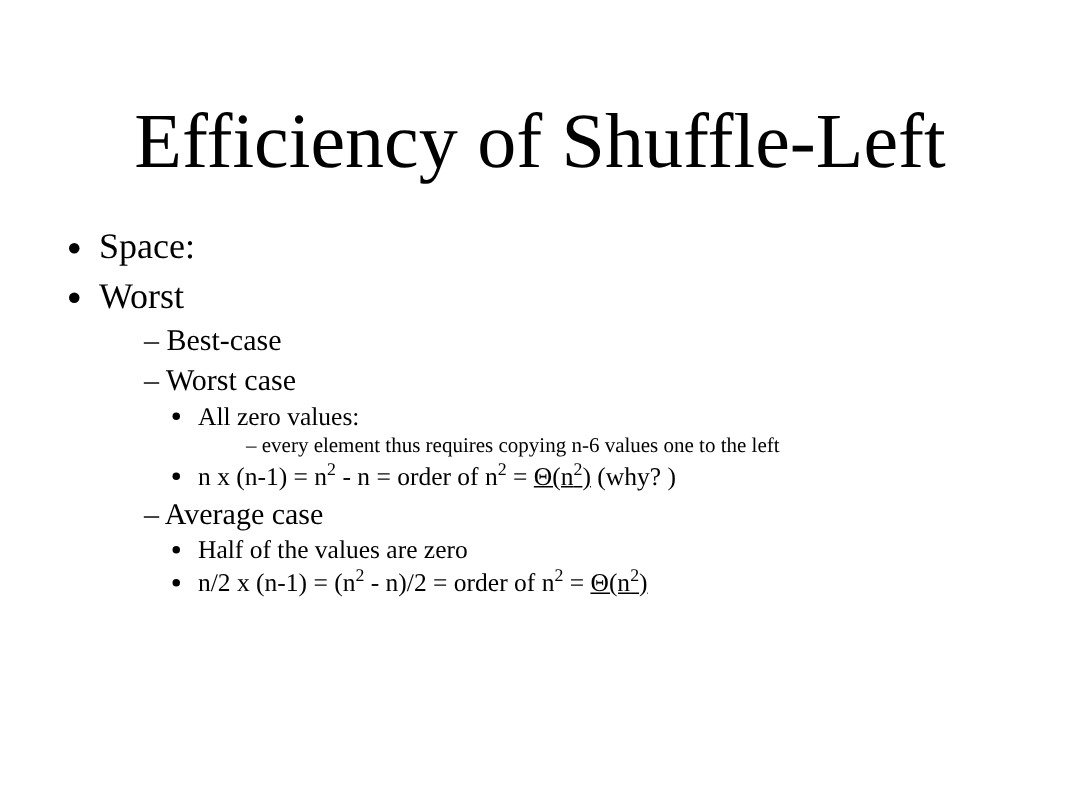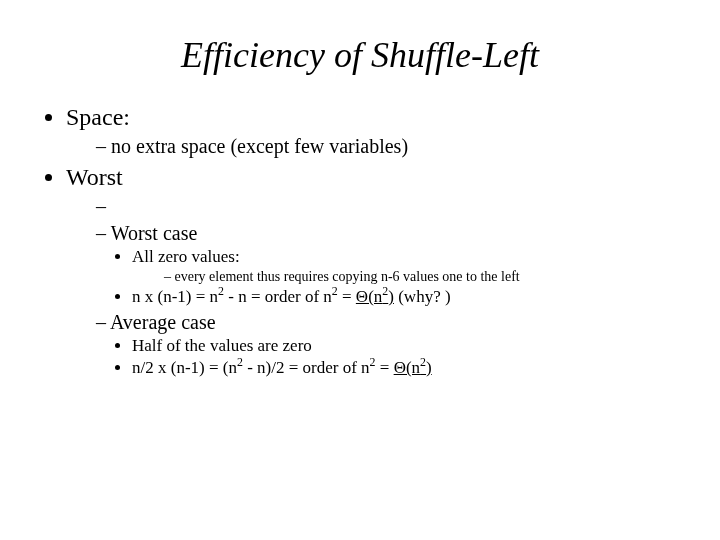--- a/index.html
+++ b/index.html
@@ -13,24 +13,23 @@
   }
   .slide {
     box-sizing: border-box;
     width: 720px;
     height: 540px;
     padding: 20px 40px 30px 40px;
     position: relative;
   }
   .title {
     text-align: center;
-    font-size: 36px;
+    font-size: 52px;
     font-weight: normal;
-    margin: 14px 0 28px 0;
-    font-style: italic;
+    margin: 45px 0 28px 0;
   }
   ul {
     list-style: disc;
     padding-left: 24px;
     margin: 2px;
   }
   ul.level1 > li {
     font-size: 24px;
     margin-bottom: 6px;
   }
@@ -80,32 +79,28 @@
 <body>
 
 <div class="slide">
 
   <div class="title">Efficiency of Shuffle-Left</div>
 
   <ul class="level1">
 
     <li>
       <span>Space:</span>
-      <ul class="level2">
-        <li>
-          <span>no extra space (except few variables)</span>
-        </li>
-      </ul>
     </li>
 
     <li>
       <span>Worst</span>
       <ul class="level2">
 
         <li>
+          <span>Best-case</span>
         </li>
 
         <li>
           <span>Worst case</span>
           <ul class="level3">
             <li>
               <span>All zero values:</span>
               <ul class="level4">
                 <li>
                   <span> every element thus requires copying n-6 values one to the left</span>

